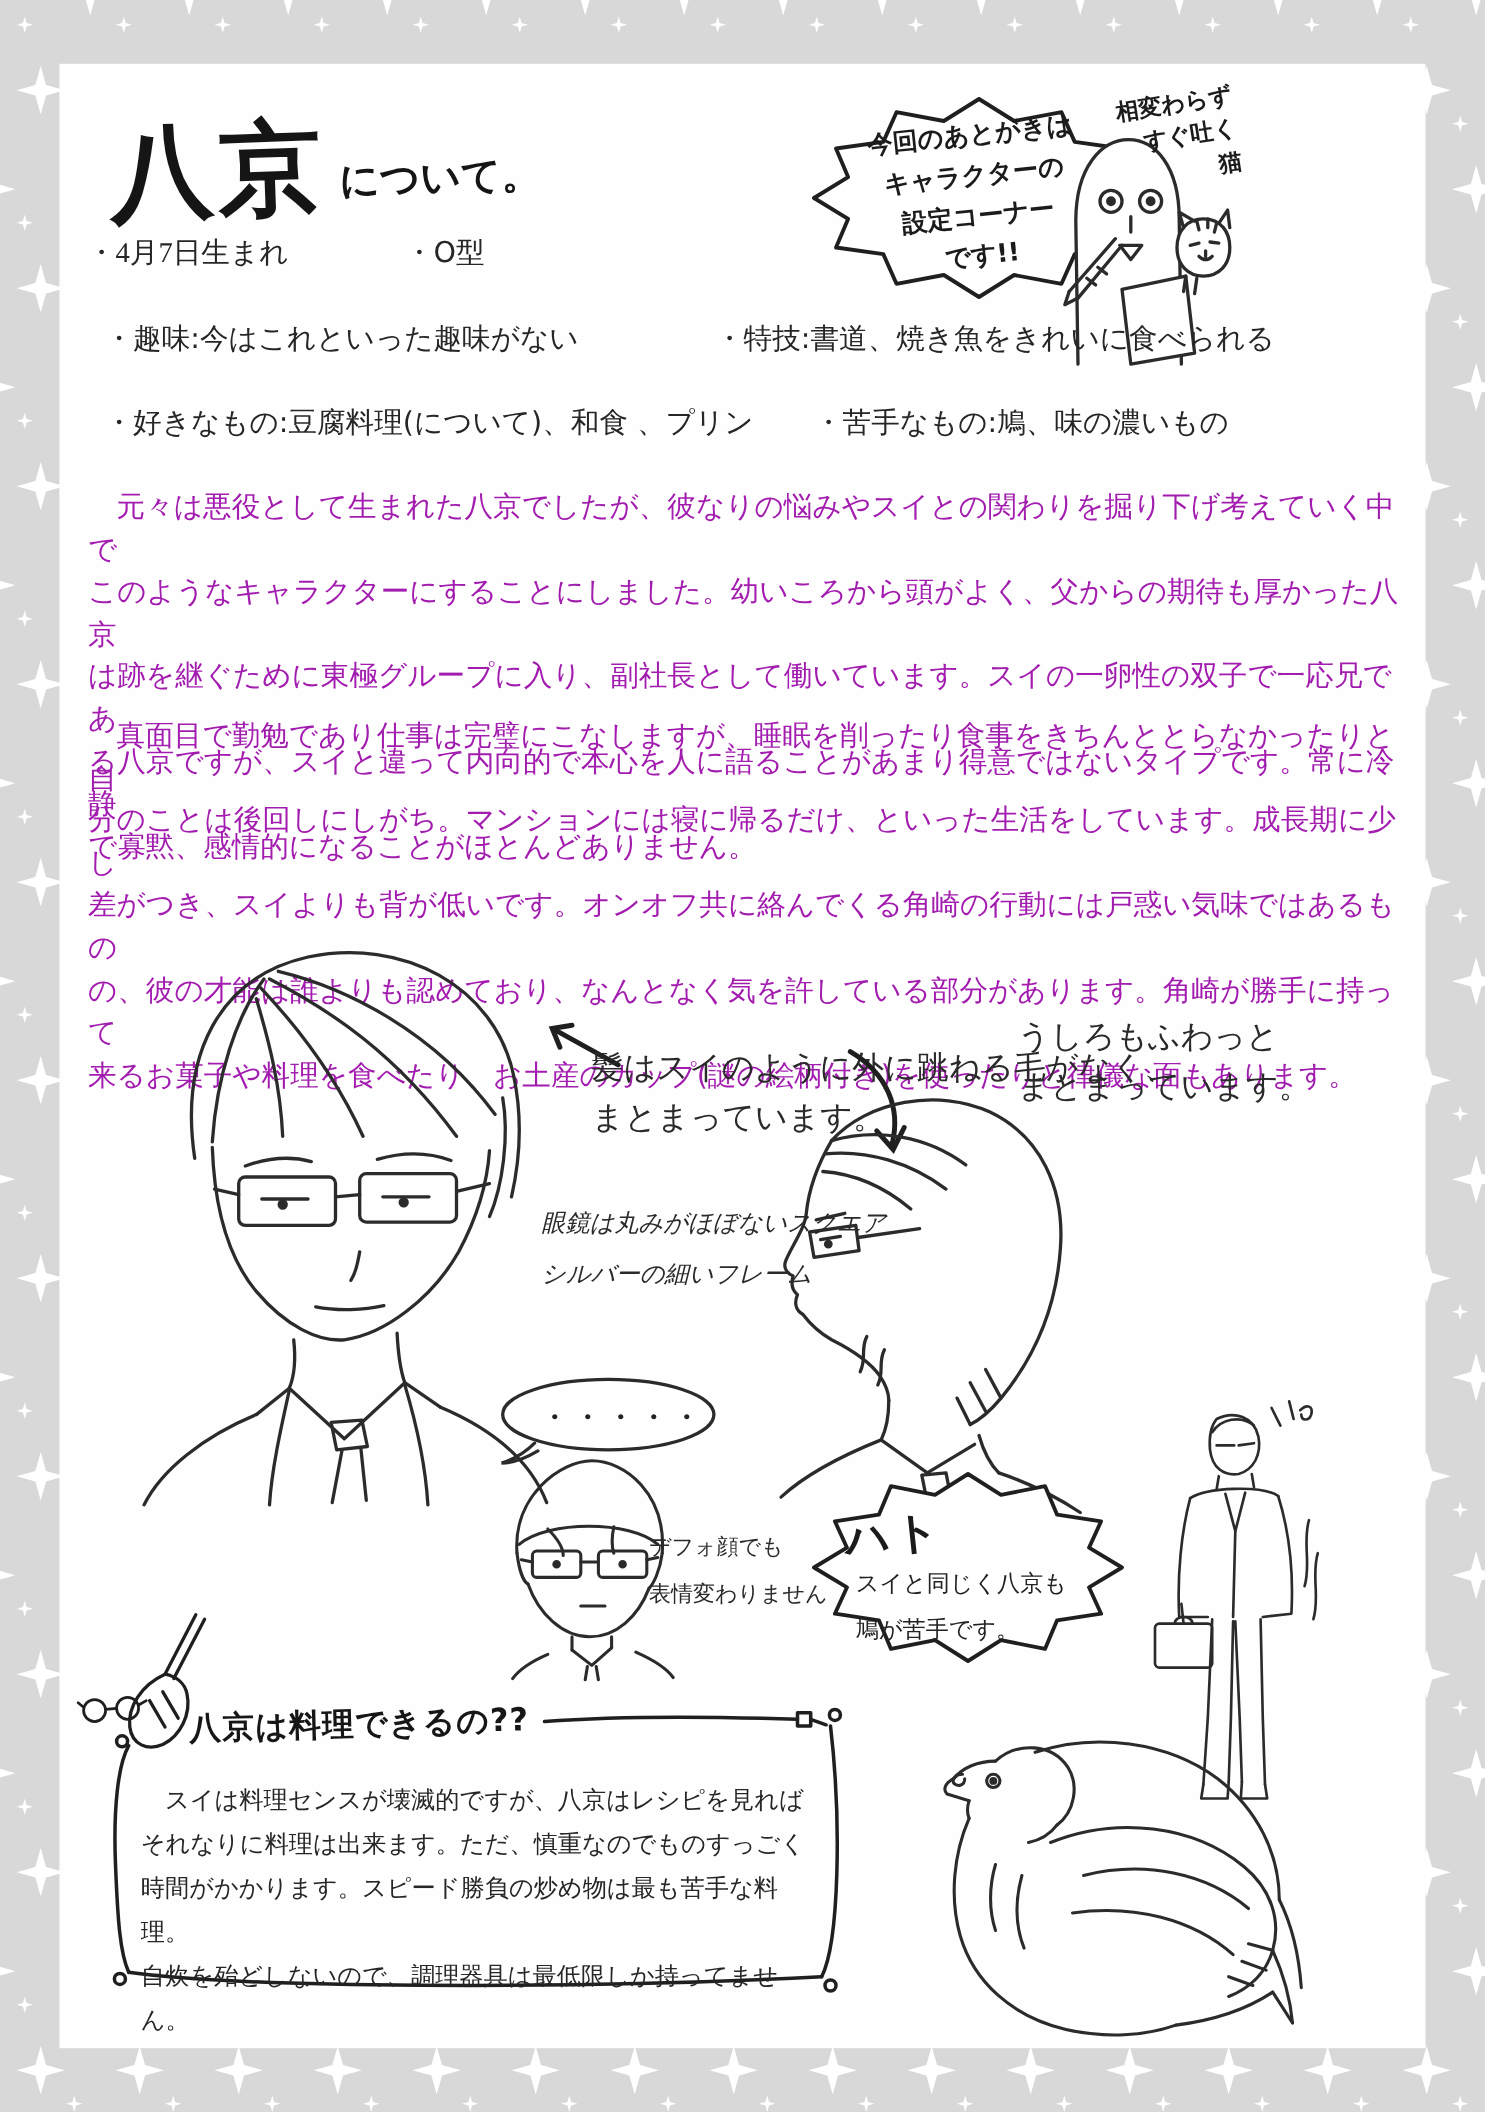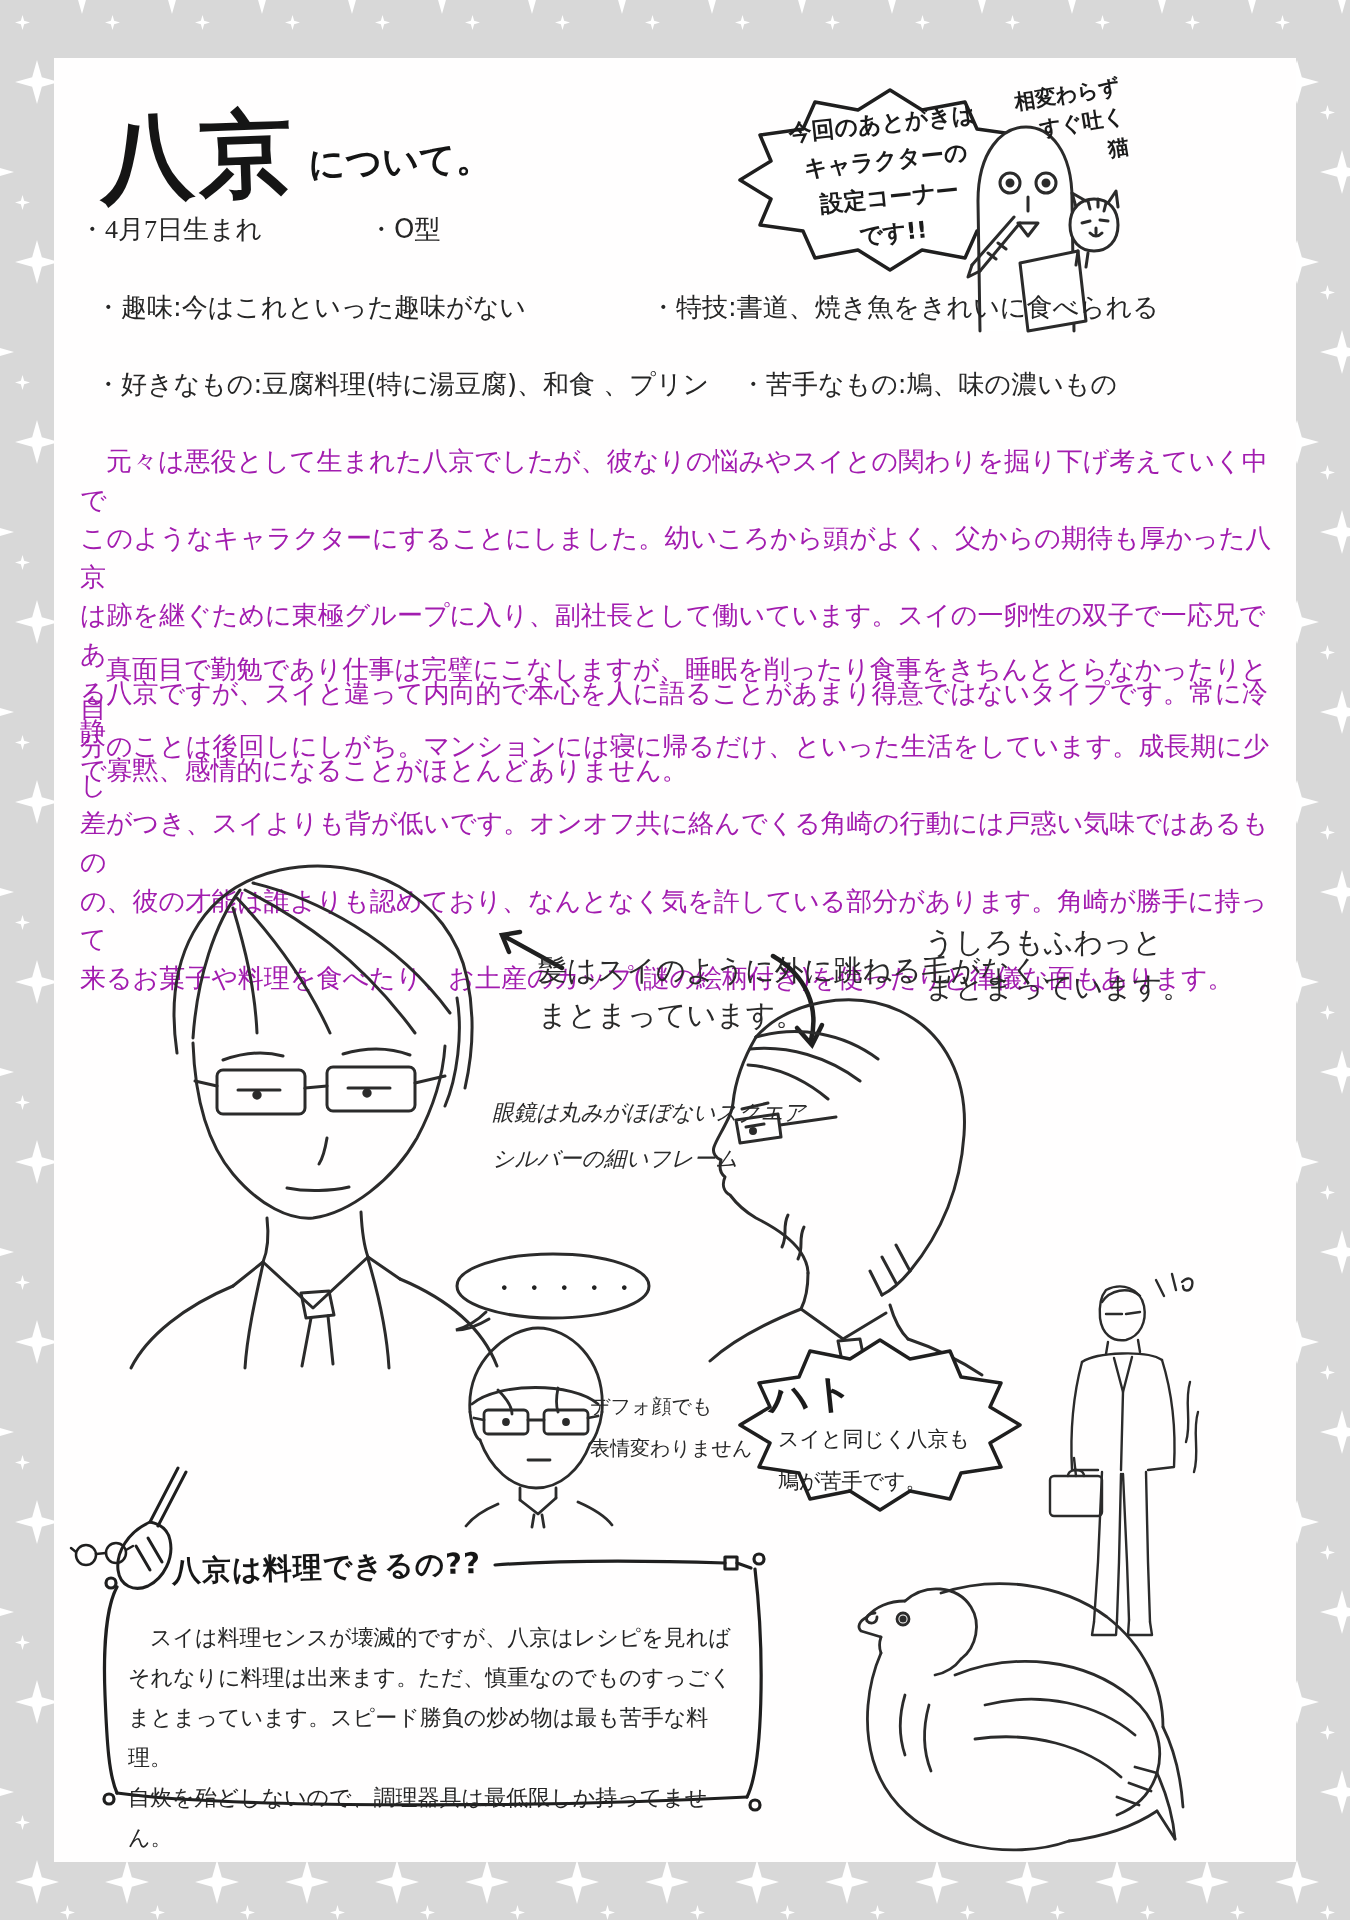--- a/index.html
+++ b/index.html
@@ -202,21 +202,21 @@
     </g>
   </svg>
   <div class="abs cat-note hand ml" style="left:1005px;top:80px;width:120px;">相変わらず
 すぐ吐く
 猫</div>
 
   <div class="abs bullet" style="left:79px;top:212px;font-family:Liberation Serif, serif;">・4月7日生まれ</div>
   <div class="abs bullet" style="left:368px;top:212px;">・O型</div>
   <div class="abs bullet" style="left:95px;top:290px;">・趣味:今はこれといった趣味がない</div>
   <div class="abs bullet" style="left:650px;top:290px;">・特技:書道、焼き魚をきれいに食べられる</div>
-  <div class="abs bullet" style="left:95px;top:367px;">・好きなもの:豆腐料理(特に湯豆腐)、和食 、プリン</div>
+  <div class="abs bullet" style="left:95px;top:367px;">・好きなもの:豆腐料理(について)、和食 、プリン</div>
   <div class="abs bullet" style="left:740px;top:367px;">・苦手なもの:鳩、味の濃いもの</div>
 
   <div class="abs para ml" style="left:80px;top:442px;">　元々は悪役として生まれた八京でしたが、彼なりの悩みやスイとの関わりを掘り下げ考えていく中で
 このようなキャラクターにすることにしました。幼いころから頭がよく、父からの期待も厚かった八京
 は跡を継ぐために東極グループに入り、副社長として働いています。スイの一卵性の双子で一応兄であ
 る八京ですが、スイと違って内向的で本心を人に語ることがあまり得意ではないタイプです。常に冷静
 で寡黙、感情的になることがほとんどありません。</div>
   <div class="abs para ml" style="left:80px;top:650px;">　真面目で勤勉であり仕事は完璧にこなしますが、睡眠を削ったり食事をきちんととらなかったりと自
 分のことは後回しにしがち。マンションには寝に帰るだけ、といった生活をしています。成長期に少し
 差がつき、スイよりも背が低いです。オンオフ共に絡んでくる角崎の行動には戸惑い気味ではあるもの
@@ -401,21 +401,21 @@
       <path d="M642,28 L656,33"></path>
       <circle cx="16" cy="48" r="5"></circle>
       <circle cx="664" cy="24" r="5"></circle>
       <circle cx="14" cy="264" r="5"></circle>
       <circle cx="660" cy="270" r="5"></circle>
     </g>
   </svg>
   <div class="abs cook-heading" style="left:172px;top:1548px;">八京は料理できるの??</div>
   <div class="abs cook-body ml" style="left:128px;top:1618px;">　スイは料理センスが壊滅的ですが、八京はレシピを見れば
 それなりに料理は出来ます。ただ、慎重なのでものすっごく
-まとまっています。スピード勝負の炒め物は最も苦手な料理。
+時間がかかります。スピード勝負の炒め物は最も苦手な料理。
 自炊を殆どしないので、調理器具は最低限しか持ってません。</div>
 
   <svg class="abs" style="left:100px;top:1460px;" width="110" height="135" viewBox="0 0 110 135">
     <g stroke="#1f1f1f" stroke-width="3" fill="none" stroke-linecap="round" stroke-linejoin="round">
       <path d="M78,8 L50,62 M86,12 L58,66"></path>
       <path d="M50,62 C28,72 16,92 18,110 C20,126 34,132 48,126 C64,118 74,98 70,80 C68,70 60,64 50,62 Z"></path>
       <path d="M36,86 L50,110 M48,78 L62,102"></path>
     </g>
   </svg>
 

